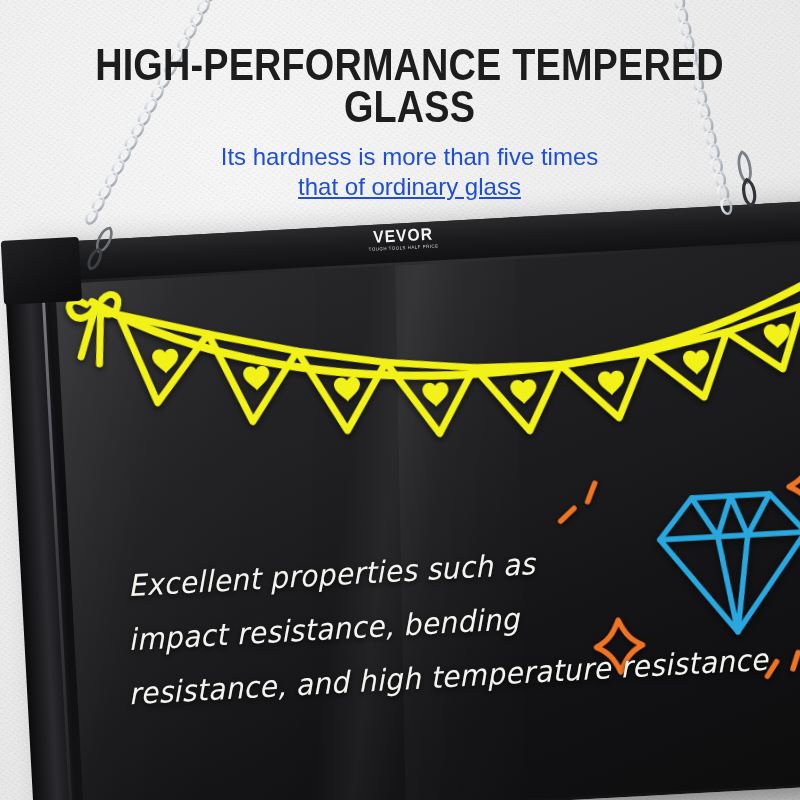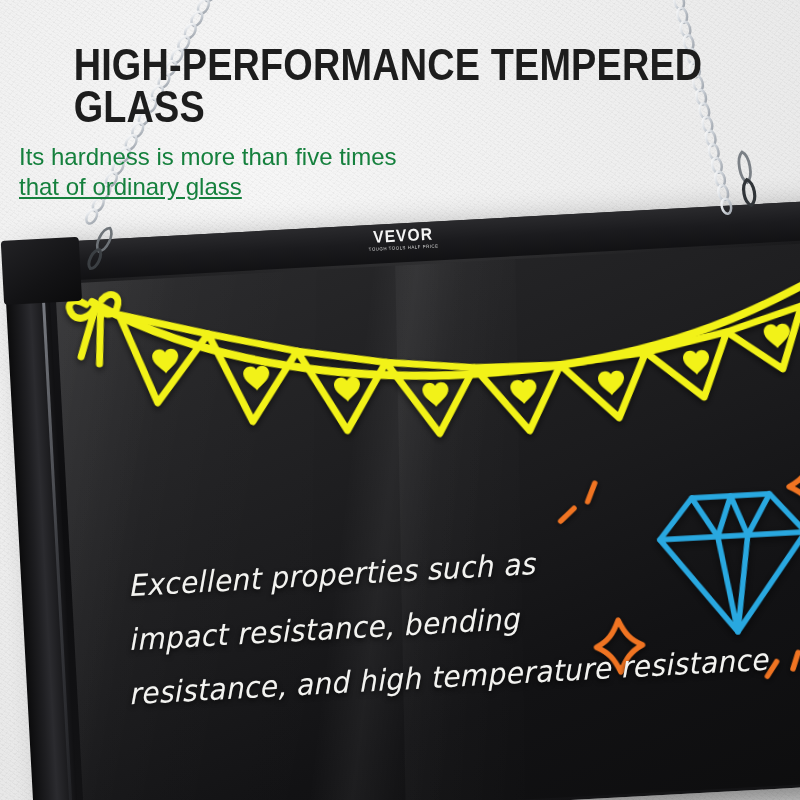--- a/index.html
+++ b/index.html
@@ -20,40 +20,40 @@
     position:absolute;inset:0;opacity:.55;
     background-image:
       repeating-linear-gradient(37deg, rgba(255,255,255,.9) 0 1px, rgba(0,0,0,.035) 1px 2px, rgba(255,255,255,0) 2px 4px),
       repeating-linear-gradient(-52deg, rgba(255,255,255,.8) 0 1px, rgba(0,0,0,.03) 1px 2px, rgba(255,255,255,0) 2px 5px),
       repeating-linear-gradient(12deg, rgba(0,0,0,.022) 0 1px, rgba(255,255,255,0) 1px 3px);
     mix-blend-mode:multiply;
   }
 
   
   .headline-wrap{
-    position:absolute;left:0;right:0;top:44px;z-index:40;
+    position:absolute;left:0;right:0;top:44px;text-align:center;z-index:40;
     pointer-events:none;
     padding-left:19px;
   }
   .headline{
     margin:0;
     color:#1d1d1d;
     font-family:"Liberation Sans Narrow","Liberation Sans",sans-serif;
     font-weight:700;
     font-size:44px;
     line-height:.96;
     letter-spacing:.2px;
     transform:scaleX(.86);
     text-transform:uppercase;
     font-stretch:condensed;
   }
   .headline .l2{display:block;}
   .subhead{
     margin:14px 0 0 0;
-    color:#15803d;
+    color:#1d4ed8;
     font-size:24px;
     line-height:1.22;
     font-weight:400;
   }
   .subhead .s2{display:block;text-decoration:underline;}
 
   
   .chain-svg{position:absolute;left:0;top:0;width:800px;height:800px;z-index:30;pointer-events:none;}
 
   

